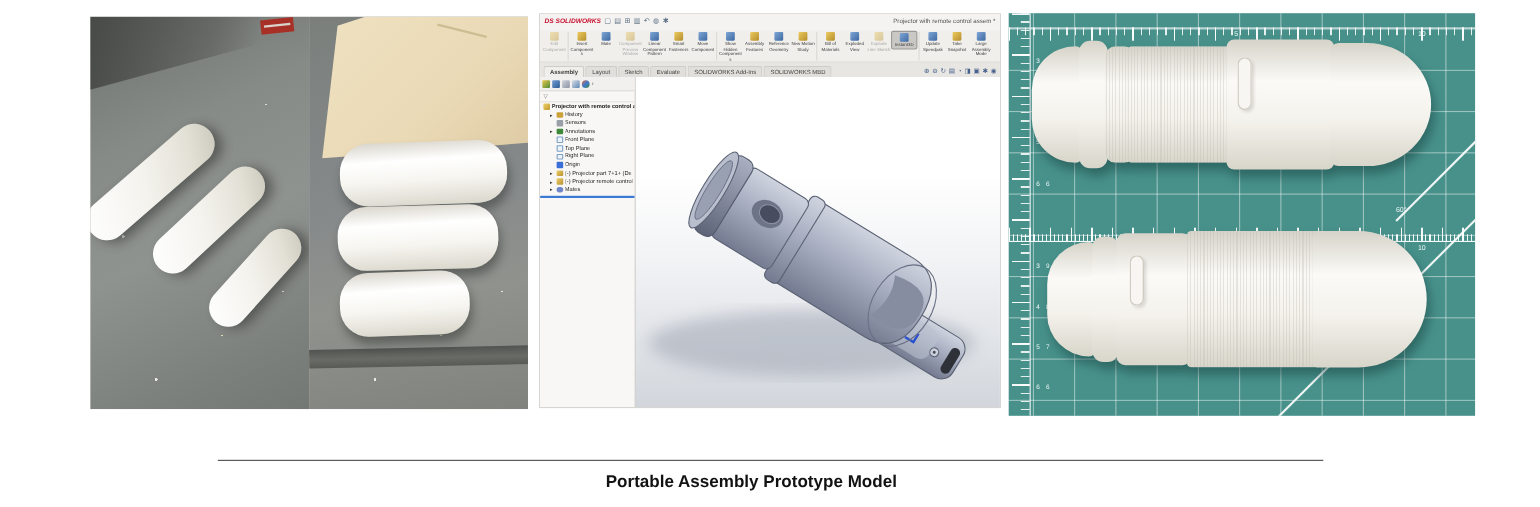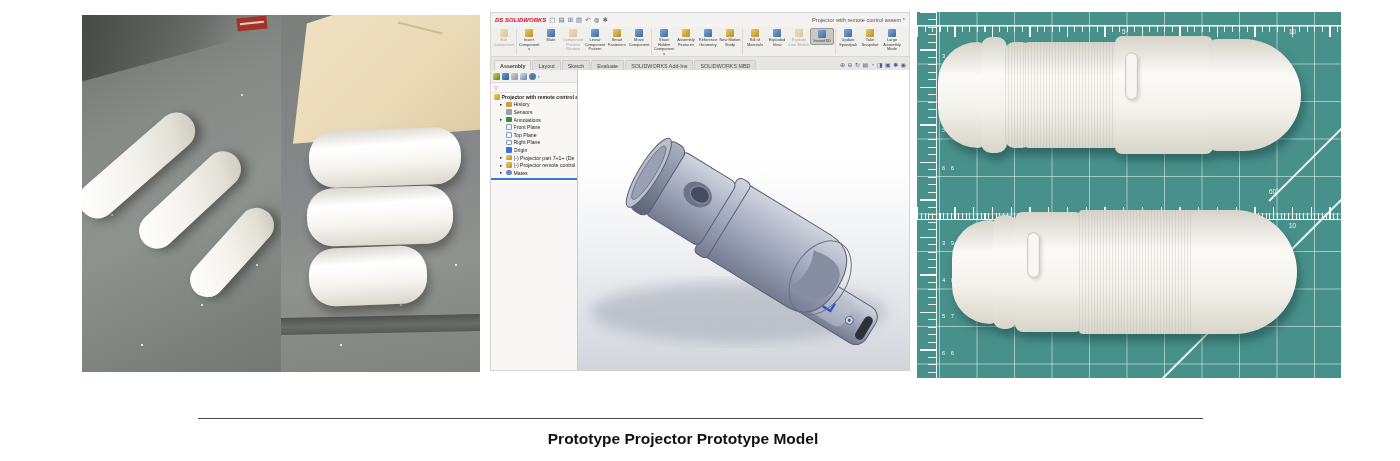--- a/index.html
+++ b/index.html
@@ -386,15 +386,15 @@
       <div class="pseg" style="left:35px;top:208px;width:44px;height:104px;border-radius:52px 8px 8px 52px / 52px 8px 8px 52px;"></div>
       <div class="pseg" style="left:76px;top:203px;width:24px;height:114px;border-radius:10px;"></div>
       <div class="pseg" style="left:98px;top:200px;width:68px;height:120px;border-radius:8px;"></div>
       <div class="oval-slot" style="left:110px;top:220px;width:13px;height:46px;"></div>
       <div class="pseg tex" style="left:162px;top:198px;width:120px;height:124px;border-radius:4px;"></div>
       <div class="pseg" style="left:276px;top:198px;width:104px;height:124px;border-radius:4px 62px 62px 4px / 4px 62px 62px 4px;"></div>
     </div>
   </div>
 
   <div id="caption-rule"></div>
-  <div id="caption-text">Prototype Projector Prototype Model</div>
+  <div id="caption-text">Portable Assembly Prototype Model</div>
 
 </div>
 
 </body></html>

